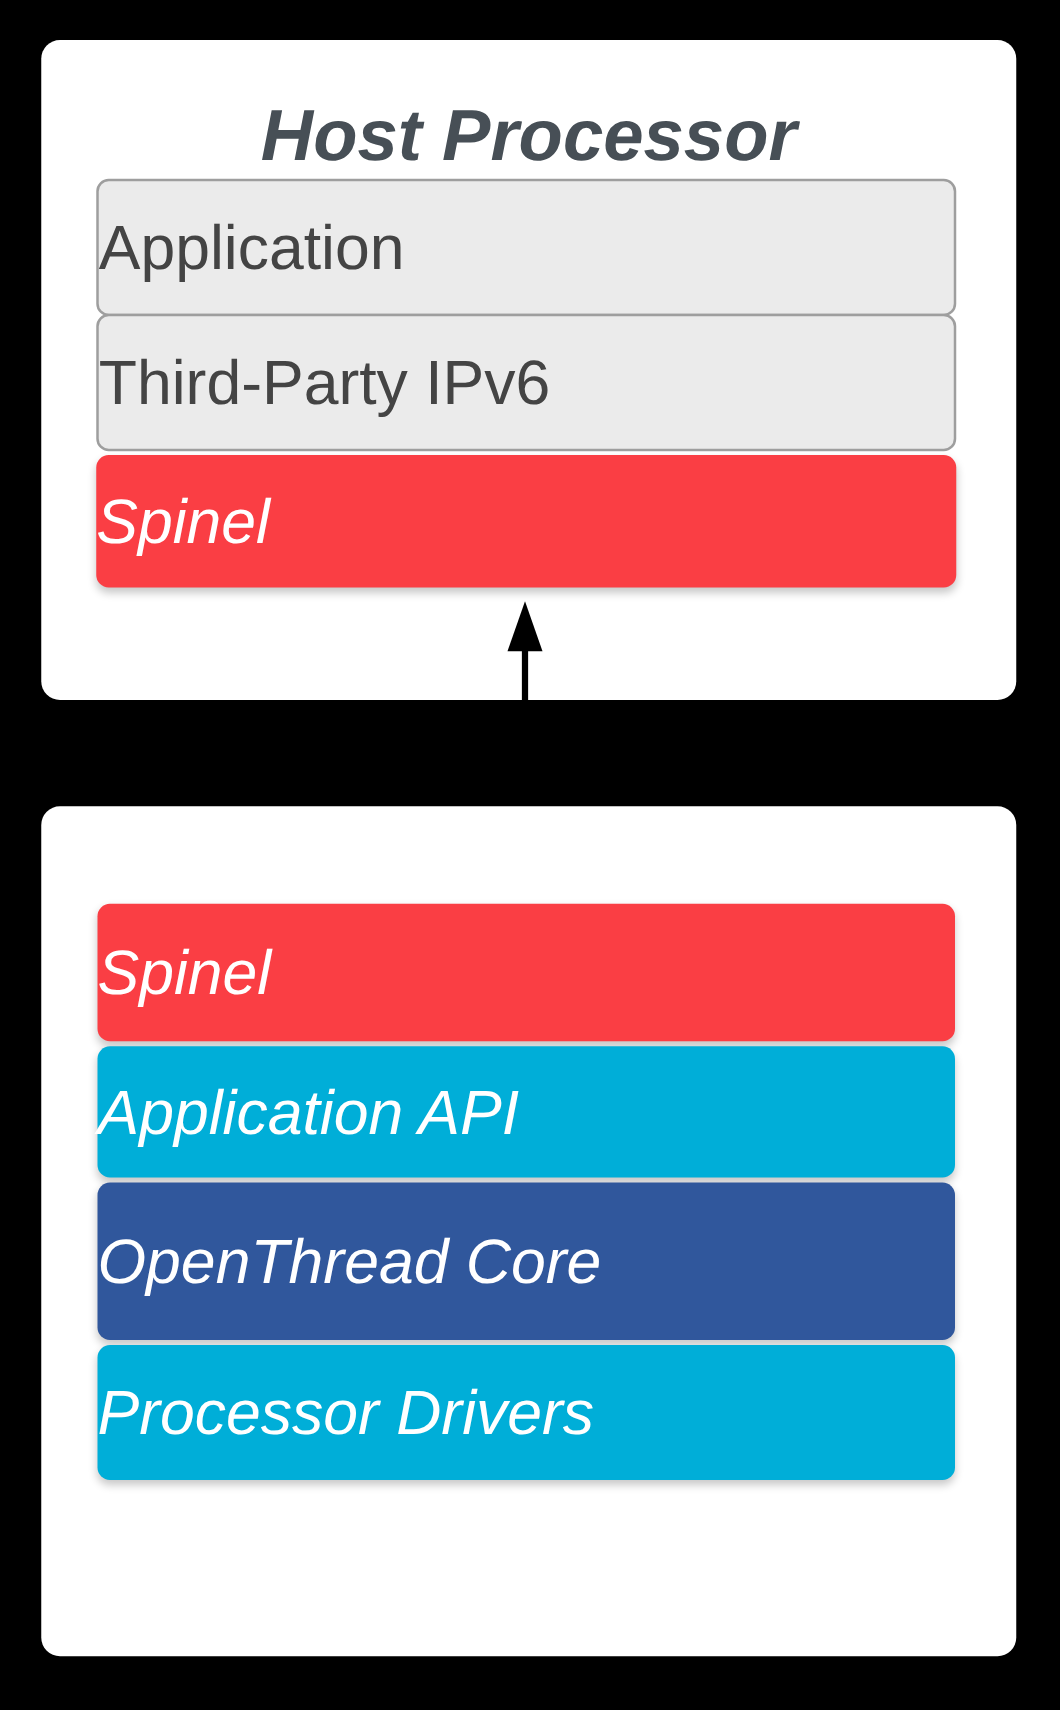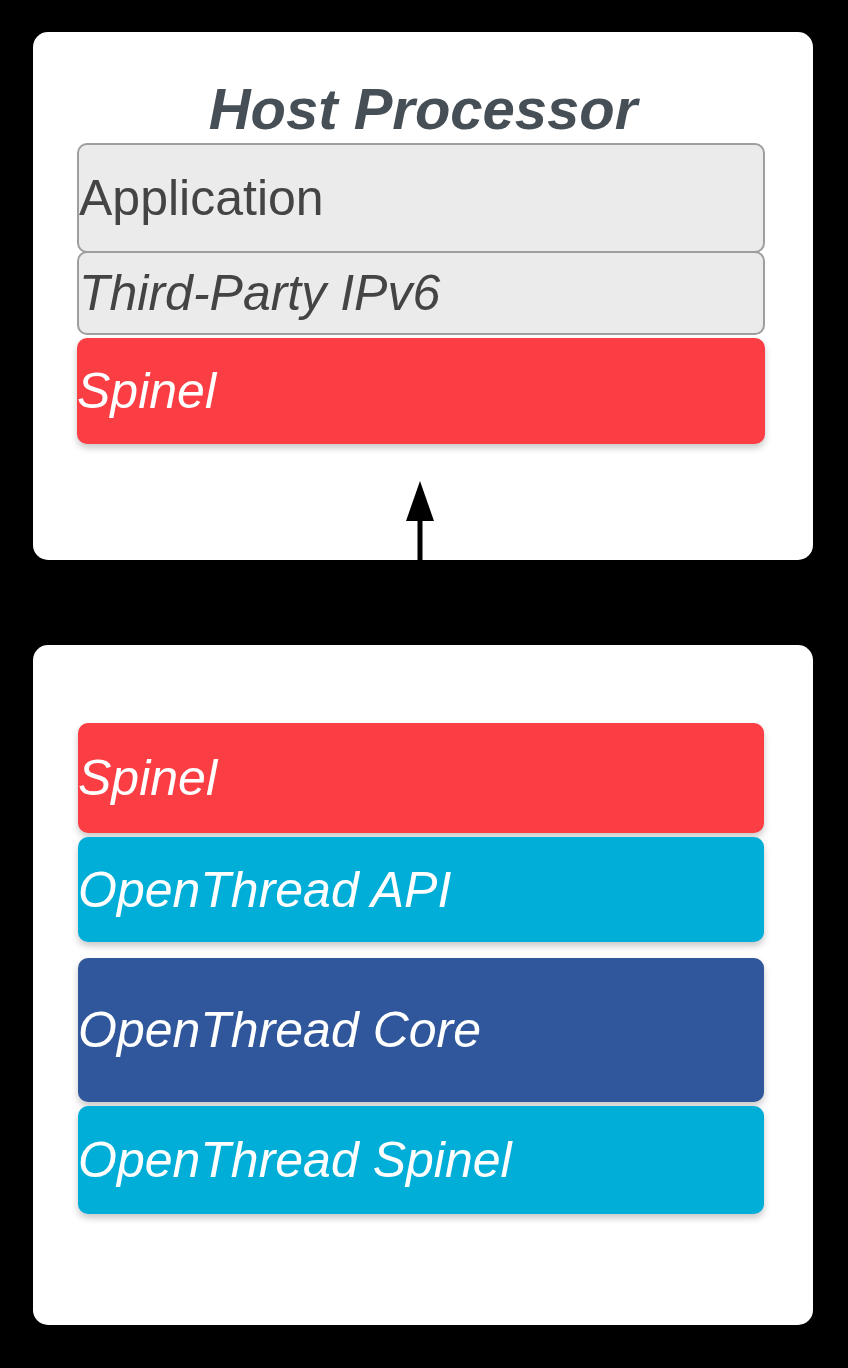--- a/index.html
+++ b/index.html
@@ -45,25 +45,25 @@
     background:#EBEBEB;
     border:2px solid #9E9E9E;
     color:#444444;
   }
   .layer.colored{
     color:#ffffff;
     box-shadow:0 4px 7px rgba(0,0,0,0.22);
     font-style:italic;
   }
   .l-app{height:110px;}
-  .l-ipv6{height:84px;margin-top:-2px;font-style:italic;}
+  .l-ipv6{height:110px;margin-top:-2px;}
   .l-spinel-host{height:106px;margin-top:3px;}
   .l-spinel-soc{height:110px;}
   .l-api{height:105px;margin-top:4px;}
-  .l-core{height:144px;margin-top:16px;}
+  .l-core{height:126px;margin-top:4px;}
   .l-drivers{height:108px;margin-top:4px;}
 
   .arrow-svg{
     position:absolute;
     left:402px;top:479px;
     width:36px;height:242px;
   }
 </style>
 </head>
 <body>
@@ -91,25 +91,25 @@
     <polygon points="18,240 4,200 32,200" fill="#000000"></polygon>
     <line x1="18" y1="38" x2="18" y2="204" stroke="#000000" stroke-width="5"></line>
   </svg>
 
   <section class="card soc-card">
     <div class="stack soc-stack">
       <div class="layer colored l-spinel-soc" style="background-color: rgb(250, 62, 68);">
         <span>Spinel</span>
       </div>
       <div class="layer colored l-api" style="background-color: rgb(0, 174, 216);">
-        <span>OpenThread API</span>
+        <span>Application API</span>
       </div>
       <div class="layer colored l-core" style="background-color: rgb(48, 87, 156);">
         <span>OpenThread Core</span>
       </div>
       <div class="layer colored l-drivers" style="background-color: rgb(0, 174, 216);">
-        <span>OpenThread Spinel</span>
+        <span>Processor Drivers</span>
       </div>
     </div>
 
   </section>
 
 </div>
 
 </body></html>

